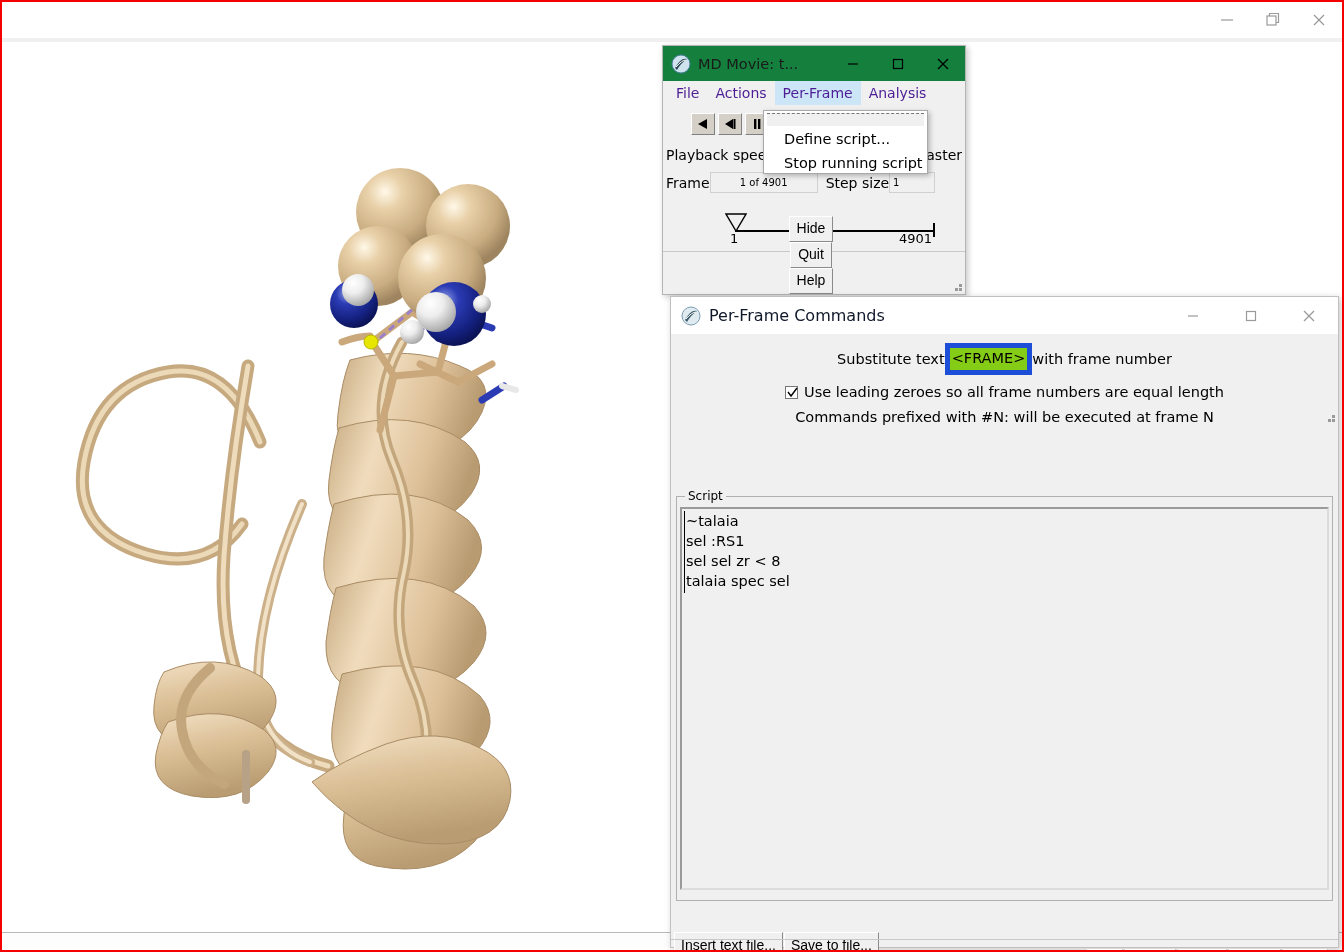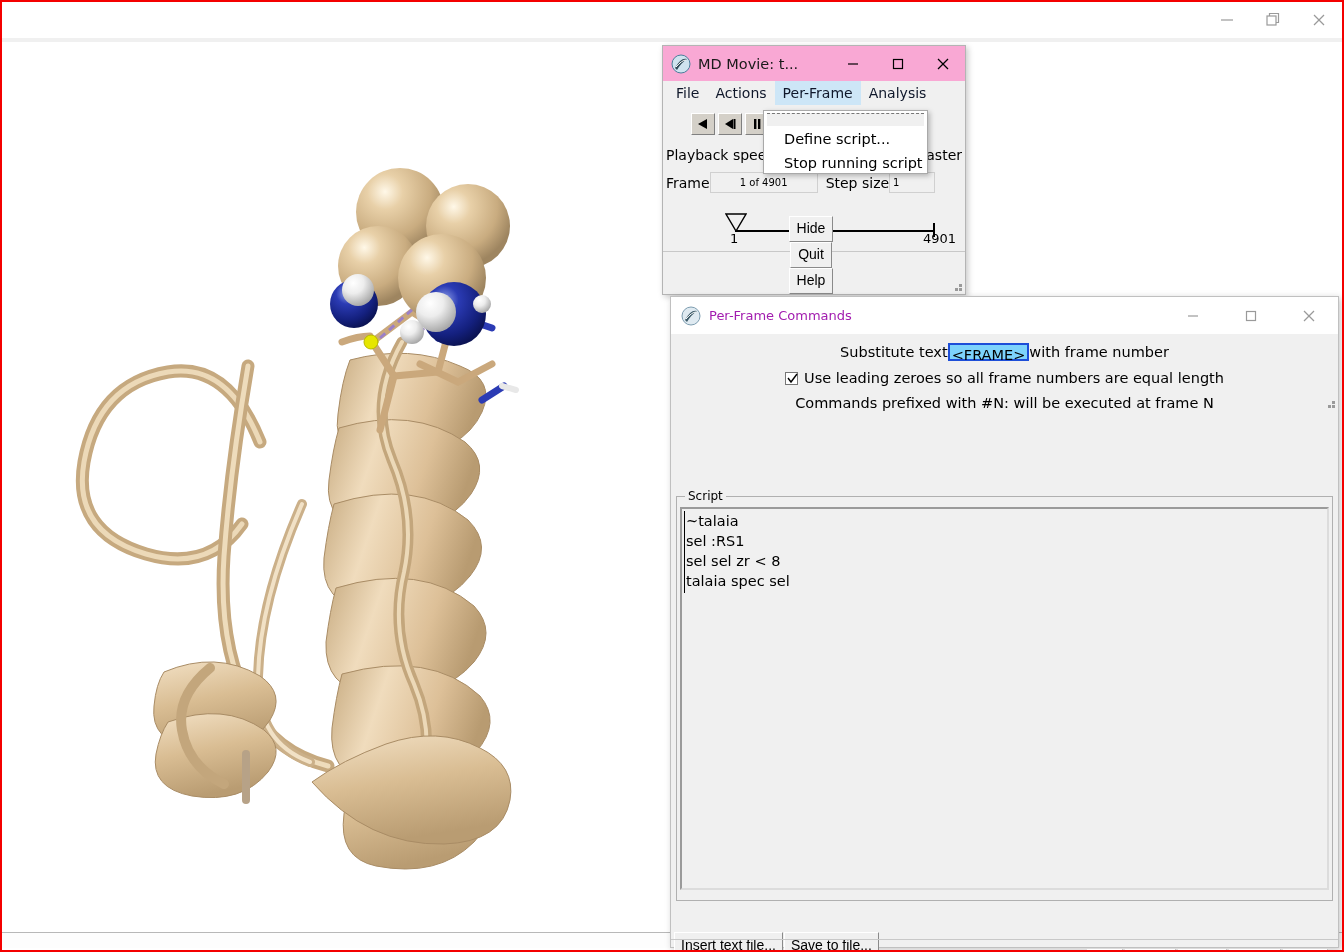--- a/index.html
+++ b/index.html
@@ -60,21 +60,21 @@
   #md-movie {
     position: absolute; left: 662px; top: 45px;
     width: 304px; height: 250px;
     background: #f0f0f0;
     border: 1px solid #b4b4b4;
     box-shadow: 2px 2px 6px rgba(0,0,0,0.22);
     z-index: 100;
     font-size: 14px;
   }
   #md-titlebar {
-    height: 35px; background: #f9a8d4;
+    height: 35px; background: #15803d;
     display: flex; align-items: center;
     padding-left: 8px;
   }
   #md-title-icon { width: 20px; height: 20px; margin-right: 7px; flex: 0 0 auto; }
   #md-title-text {
     flex: 1 1 auto; font-size: 14.5px; color: #1a1a1a;
     white-space: nowrap; overflow: hidden;
   }
   #md-titlebar .ctl {
     width: 45px; height: 33px;
@@ -83,21 +83,21 @@
   }
   #md-menubar {
     height: 24px; background: #f0f0f0;
     display: flex; align-items: stretch;
     padding-left: 5px;
     font-size: 14px;
   }
   #md-menubar .menu-item {
     padding: 1px 8px 2px 8px;
     display: flex; align-items: center;
-    color: #0f172a; white-space: nowrap;
+    color: #4c1d95; white-space: nowrap;
   }
   #md-menubar .menu-item.active { background: #cde6f7; }
   #md-body { position: relative; height: 145px; background: #f0f0f0; }
 
   .transport { position: absolute; left: 28px; top: 8px; display: flex; }
   .tbtn {
     width: 24px; height: 22px;
     background: #d4d0c8;
     border: 1px solid #808080;
     border-top-color: #ffffff; border-left-color: #ffffff;
@@ -140,21 +140,21 @@
     border-top: 2px solid #000;
   }
   .slider-tick-right {
     position: absolute; left: 256px; top: 18px;
     width: 0; height: 14px; border-left: 2px solid #000;
   }
   .slider-thumb-outline {
     position: absolute; left: 48px; top: 8px; width: 22px; height: 19px;
   }
   .slider-lbl-left { position: absolute; left: 53px; top: 26px; font-size: 13px; }
-  .slider-lbl-right { position: absolute; left: 222px; top: 26px; font-size: 13px; margin-left: 24px; }
+  .slider-lbl-right { position: absolute; left: 222px; top: 26px; font-size: 13px; }
 
   #md-footer {
     position: absolute; left: 0; bottom: 0;
     width: 302px; height: 43px;
     background: #f0f0f0;
     border-top: 1px solid #c8c8c8;
     display: flex; align-items: center; justify-content: flex-end;
     padding-right: 8px;
     flex-direction: column;
   }
@@ -204,21 +204,21 @@
     border: 1px solid #c0c0c0;
     box-shadow: 2px 2px 7px rgba(0,0,0,0.22);
     z-index: 300;
     font-size: 14.5px;
   }
   #pfc-titlebar {
     height: 37px; background: #ffffff;
     display: flex; align-items: center; padding-left: 10px;
   }
   #pfc-title-icon { width: 20px; height: 20px; margin-right: 8px; flex: 0 0 auto; }
-  #pfc-title-text { flex: 1 1 auto; font-size: 13px; color: #a21caf; }
+  #pfc-title-text { flex: 1 1 auto; font-size: 16px; color: #0f172a; }
   #pfc-titlebar .ctl {
     width: 58px; height: 34px;
     display: flex; align-items: center; justify-content: center;
     color: #9a9a9a; flex: 0 0 auto;
   }
 
   #pfc-body { position: relative; padding: 0; }
 
   .pfc-row1 { display: flex; align-items: center; padding: 6px 0 0 1px; }
   .pfc-row1 .lbl { font-size: 14.5px; padding-left: 0; }
@@ -238,23 +238,23 @@
     width: 14px; height: 9px; margin-left: 22px;
     background: #d8d8d8;
     border: 1px solid #7d7d7d;
     border-top-color: #ffffff; border-left-color: #ffffff;
   }
   .pfc-row2 {
     display: flex; align-items: center; justify-content: center;
     padding-top: 9px;
   }
   .inline-field {
-    border: 2px solid #1d4ed8;
-    background: #7dd3fc;
-    padding: 0 2px; height: 18px; line-height: 20px;
+    border: 5px solid #1d4ed8;
+    background: #84cc16;
+    padding: 0 2px; height: 32px; line-height: 20px;
     font-size: 14.5px;
   }
   .pfc-row3 {
     display: flex; align-items: center; justify-content: center;
     padding-top: 9px;
   }
   .cbx {
     width: 13px; height: 13px;
     border: 1px solid #767676;
     background: #ffffff;

